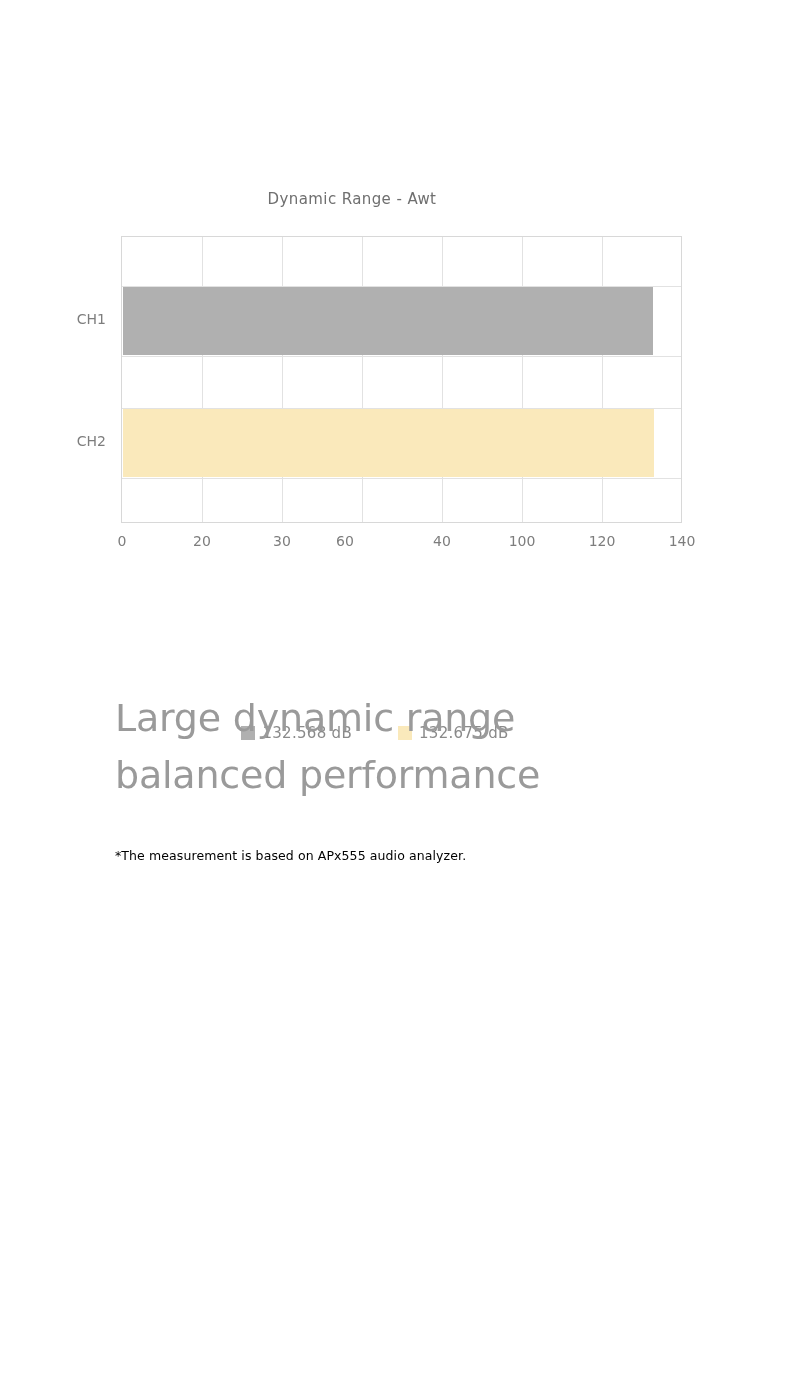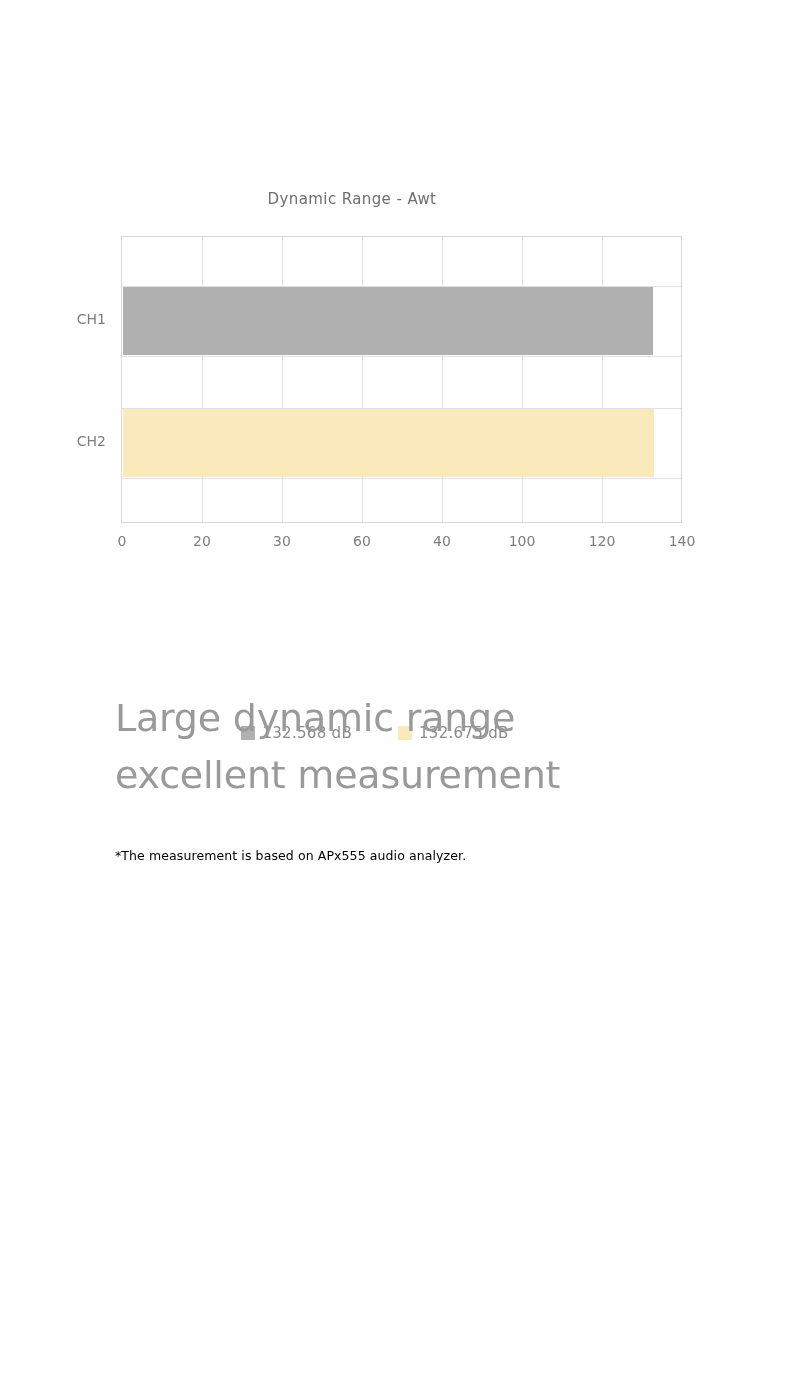--- a/index.html
+++ b/index.html
@@ -190,21 +190,21 @@
       <div class="bar bar-ch2" style="width:531px"></div>
 
       <div class="cat-label cat-ch1">CH1</div>
       <div class="cat-label cat-ch2">CH2</div>
     </div>
 
     <div class="xaxis">
       <div class="xtick-label" style="left:1px">0</div>
       <div class="xtick-label" style="left:81px">20</div>
       <div class="xtick-label" style="left:161px">30</div>
-      <div class="xtick-label" style="left:241px">60</div>
+      <div class="xtick-label" style="left:224px">60</div>
       <div class="xtick-label" style="left:321px">40</div>
       <div class="xtick-label" style="left:401px">100</div>
       <div class="xtick-label" style="left:481px">120</div>
       <div class="xtick-label" style="left:561px">140</div>
     </div>
   </div>
 
   <div class="legend">
     <div class="legend-item">
       <span class="legend-swatch" style="background:#b0b0b0"></span>
@@ -214,16 +214,16 @@
       <span class="legend-swatch" style="background:#fae9bb"></span>
       <span class="legend-text">132.675 dB</span>
     </div>
   </div>
 
 </div>
 
 <div class="text-block">
   <div class="headline">
     <div>Large dynamic range</div>
-    <div>excellent measurement</div>
+    <div>balanced performance</div>
   </div>
   <div class="footnote">*The measurement is based on APx555 audio analyzer.</div>
 </div>
 
 </body></html>

